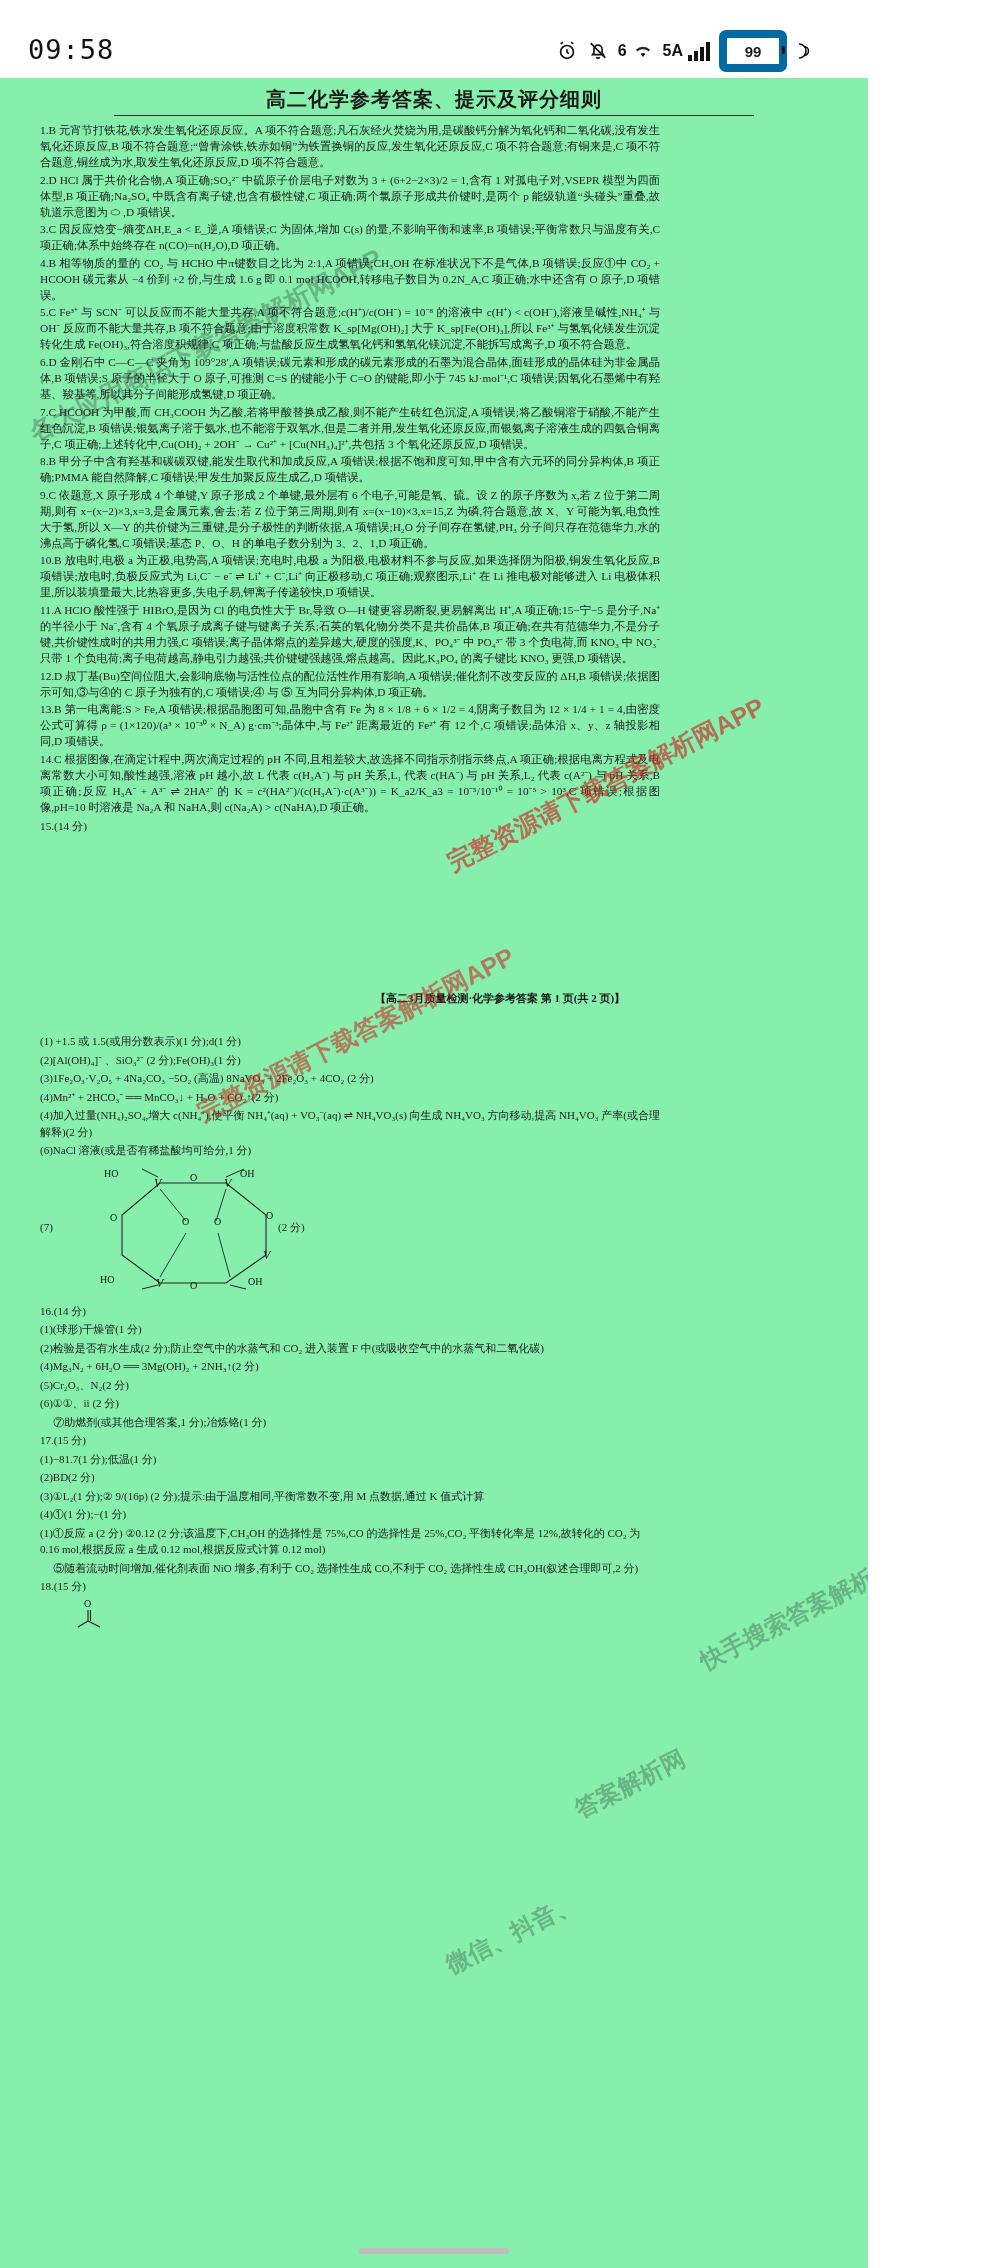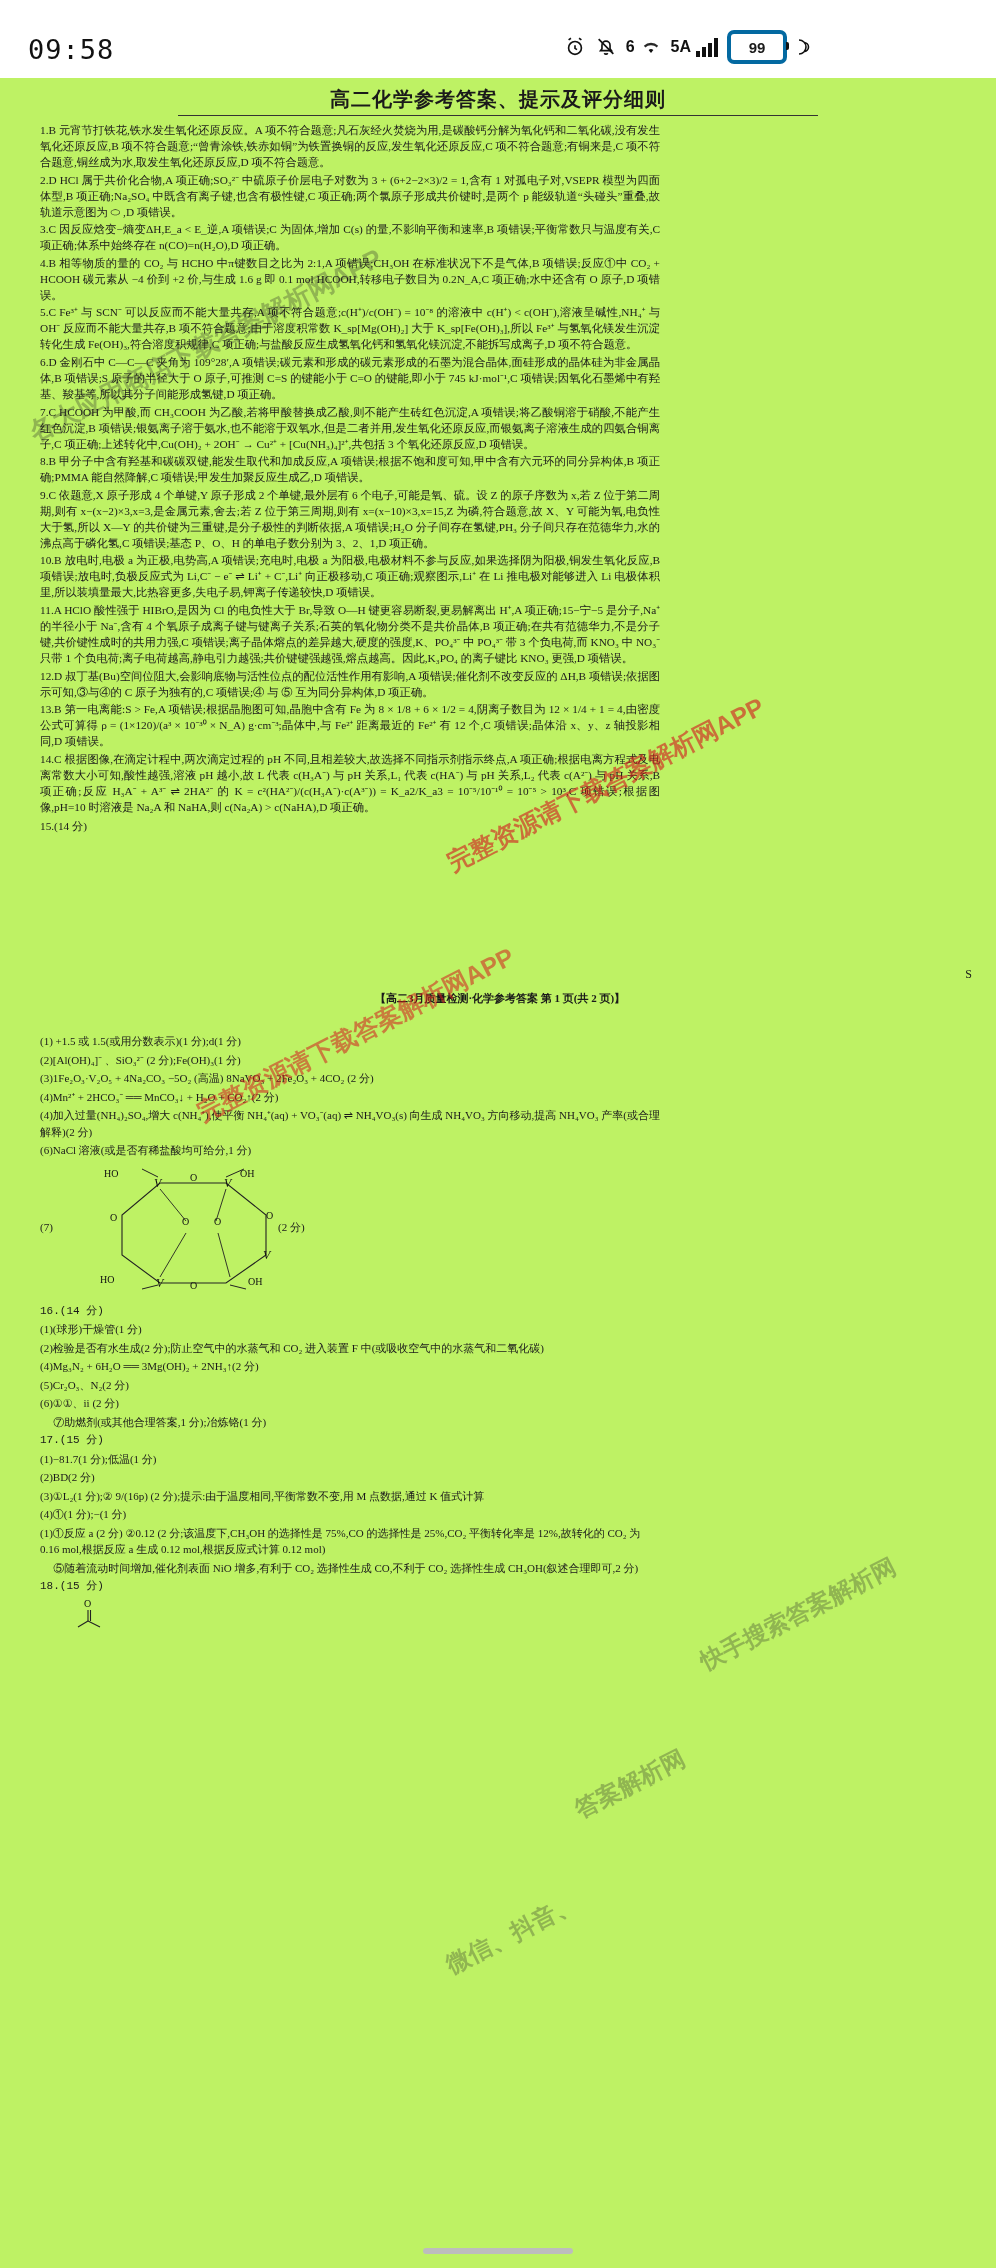--- a/index.html
+++ b/index.html
@@ -62,21 +62,21 @@
     width: 4px;
     background: #111;
   }
   .bars i:nth-child(1){height:6px}
   .bars i:nth-child(2){height:10px}
   .bars i:nth-child(3){height:14px}
   .bars i:nth-child(4){height:19px}
   .battery {
     position: relative;
     width: 52px; height: 26px;
-    border: 4px solid #0369a1;
+    border: 8px solid #0369a1;
     border-radius: 7px;
     display: flex;
     align-items: center;
     justify-content: center;
     font-family: "Liberation Sans", sans-serif;
     font-size: 15px;
     font-weight: bold;
   }
   .battery:after {
     content: "";
@@ -84,23 +84,23 @@
     right: -6px; top: 8px;
     width: 3px; height: 8px;
     background: #111;
     border-radius: 0 2px 2px 0;
   }
 
   
   .page {
     position: absolute;
     top: 78px; left: 0;
-    width: 996px;
+    width: 868px;
     height: 2190px;
-    background: #bef264;
+    background: #86efac;
     overflow: hidden;
   }
   .doc-title {
     text-align: center;
     font-size: 20px;
     font-weight: bold;
     letter-spacing: 1px;
     margin: 8px 0 2px 0;
     font-family: "Liberation Serif", serif;
   }
@@ -138,21 +138,21 @@
 
   
   .block2 {
     position: absolute;
     left: 40px;
     width: 620px;
     font-size: 11px;
     line-height: 1.5;
   }
   .block2 p { margin: 0 0 2px 0; }
-  .q-head { margin-top: 6px; font-family: Liberation Mono, monospace; }
+  .q-head { margin-top: 6px; }
 
   
   .ring-fig {
     position: relative;
     width: 215px;
     height: 128px;
     margin: 4px 0 4px 58px;
     font-size: 9px;
     font-family: "Liberation Serif", serif;
   }

